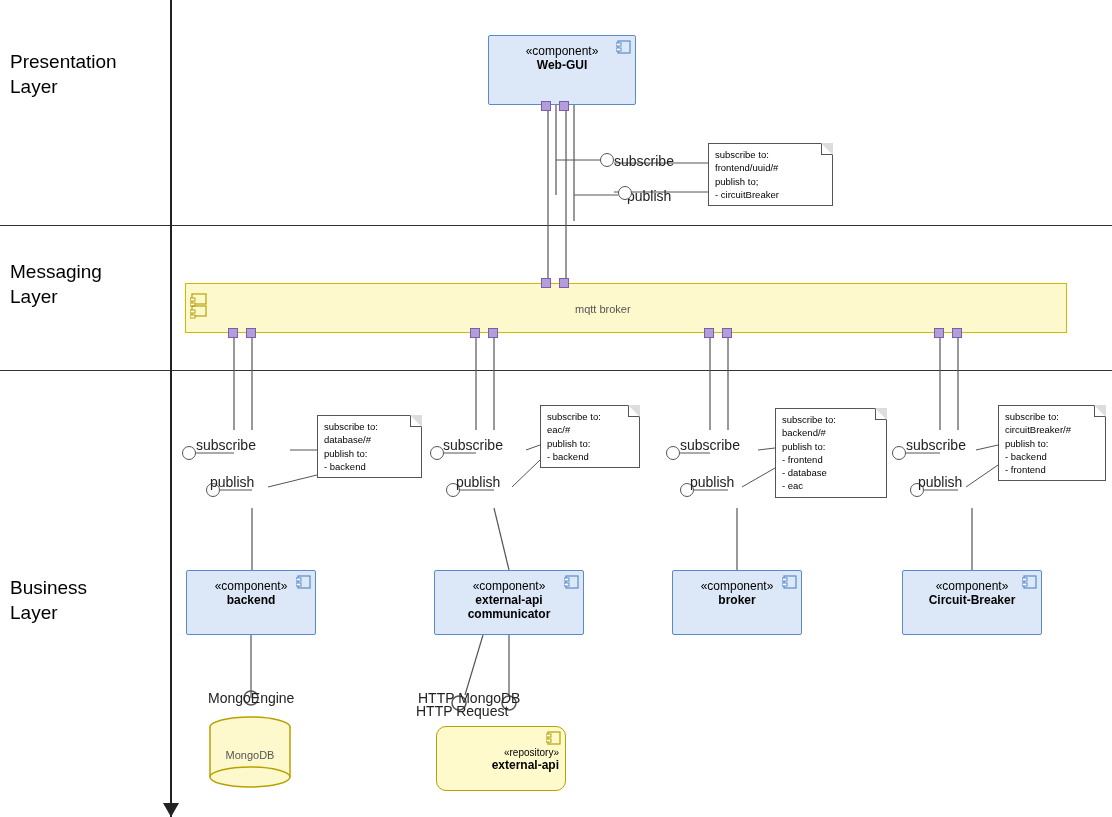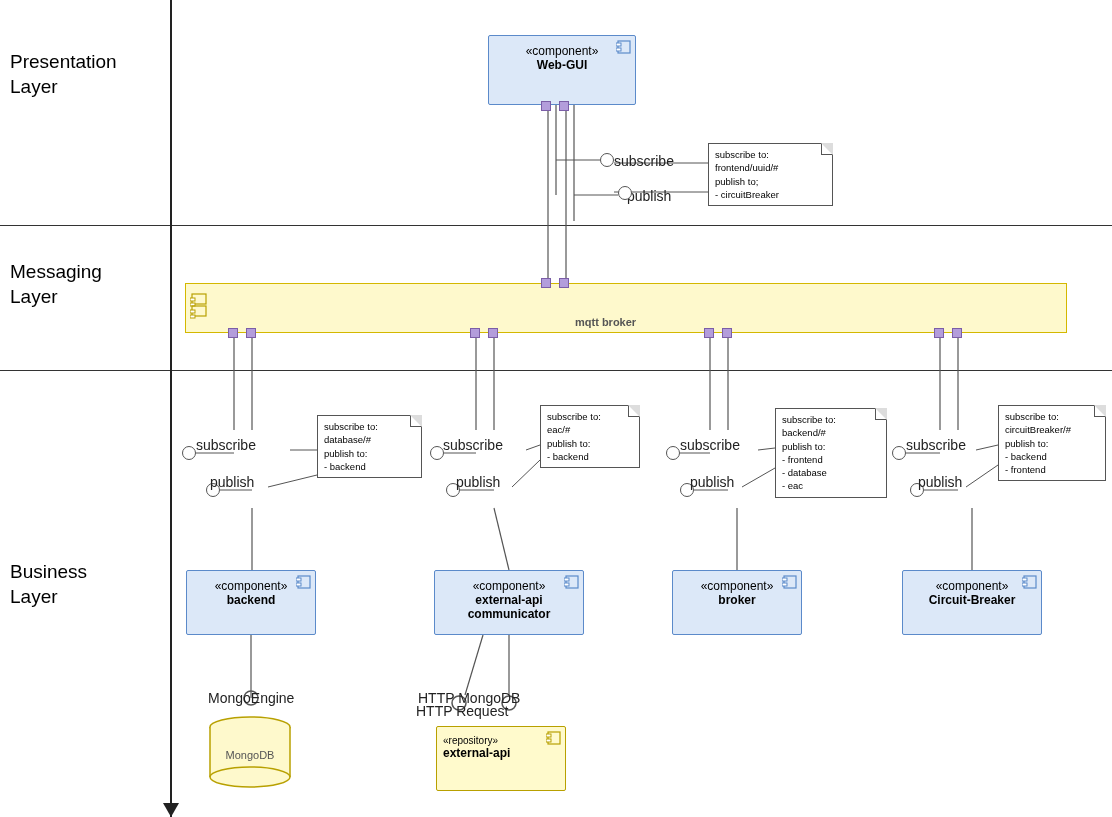--- a/index.html
+++ b/index.html
@@ -65,23 +65,23 @@
     .component-box .comp-name {
       font-weight: bold;
       font-size: 12px;
     }
 
     
     .repo-box {
       position: absolute;
       border: 1.5px solid #b8a000;
       background: #fffacc;
-      border-radius: 2px;
-      text-align: left;
-      padding: 8px 6px 6px 6px;
+      border-radius: 10px;
+      text-align: right;
+      padding: 20px 6px 6px 6px;
     }
     .repo-box .stereotype {
       font-size: 10px;
     }
     .repo-box .comp-name {
       font-weight: bold;
       font-size: 12px;
     }
 
     
@@ -180,21 +180,21 @@
       position: absolute;
       top: 3px;
       right: 3px;
     }
   </style>
 </head>
 <body>
 
 <div class="layer-label" style="top:50px; left:10px;">Presentation<br>Layer</div>
 <div class="layer-label" style="top:260px; left:10px;">Messaging<br>Layer</div>
-<div class="layer-label" style="top:560px; left:10px;">Business<br>Layer</div>
+<div class="layer-label" style="top:576px; left:10px;">Business<br>Layer</div>
 
 <div class="divider" style="top:225px;"></div>
 <div class="divider" style="top:370px;"></div>
 
 <div class="vertical-arrow"></div>
 
 <svg class="lines-svg">
 
   <line x1="556" y1="105" x2="556" y2="195" stroke="#555" stroke-width="1.2"></line>
   <line x1="574" y1="105" x2="574" y2="221" stroke="#555" stroke-width="1.2"></line>
@@ -295,21 +295,21 @@
 
   <svg style="position:absolute;left:4px;top:8px;" width="22" height="34">
     <rect x="2" y="2" width="14" height="10" fill="none" stroke="#b8a000" stroke-width="1.2"></rect>
     <rect x="0" y="6" width="5" height="3" fill="#fff" stroke="#b8a000" stroke-width="1"></rect>
     <rect x="0" y="11" width="5" height="3" fill="#fff" stroke="#b8a000" stroke-width="1"></rect>
     <rect x="2" y="14" width="14" height="10" fill="none" stroke="#b8a000" stroke-width="1.2"></rect>
     <rect x="0" y="18" width="5" height="3" fill="#fff" stroke="#b8a000" stroke-width="1"></rect>
     <rect x="0" y="23" width="5" height="3" fill="#fff" stroke="#b8a000" stroke-width="1"></rect>
   </svg>
 </div>
-<div class="broker-label" style="left:575px; top:316px;font-weight:bold;">mqtt broker</div>
+<div class="broker-label" style="left:575px; top:303px;">mqtt broker</div>
 
 <div class="port-sq" style="left:541px; top:278px;"></div>
 <div class="port-sq" style="left:559px; top:278px;"></div>
 
 <div class="port-sq" style="left:228px; top:328px;"></div>
 <div class="port-sq" style="left:246px; top:328px;"></div>
 
 <div class="port-sq" style="left:470px; top:328px;"></div>
 <div class="port-sq" style="left:488px; top:328px;"></div>
 

